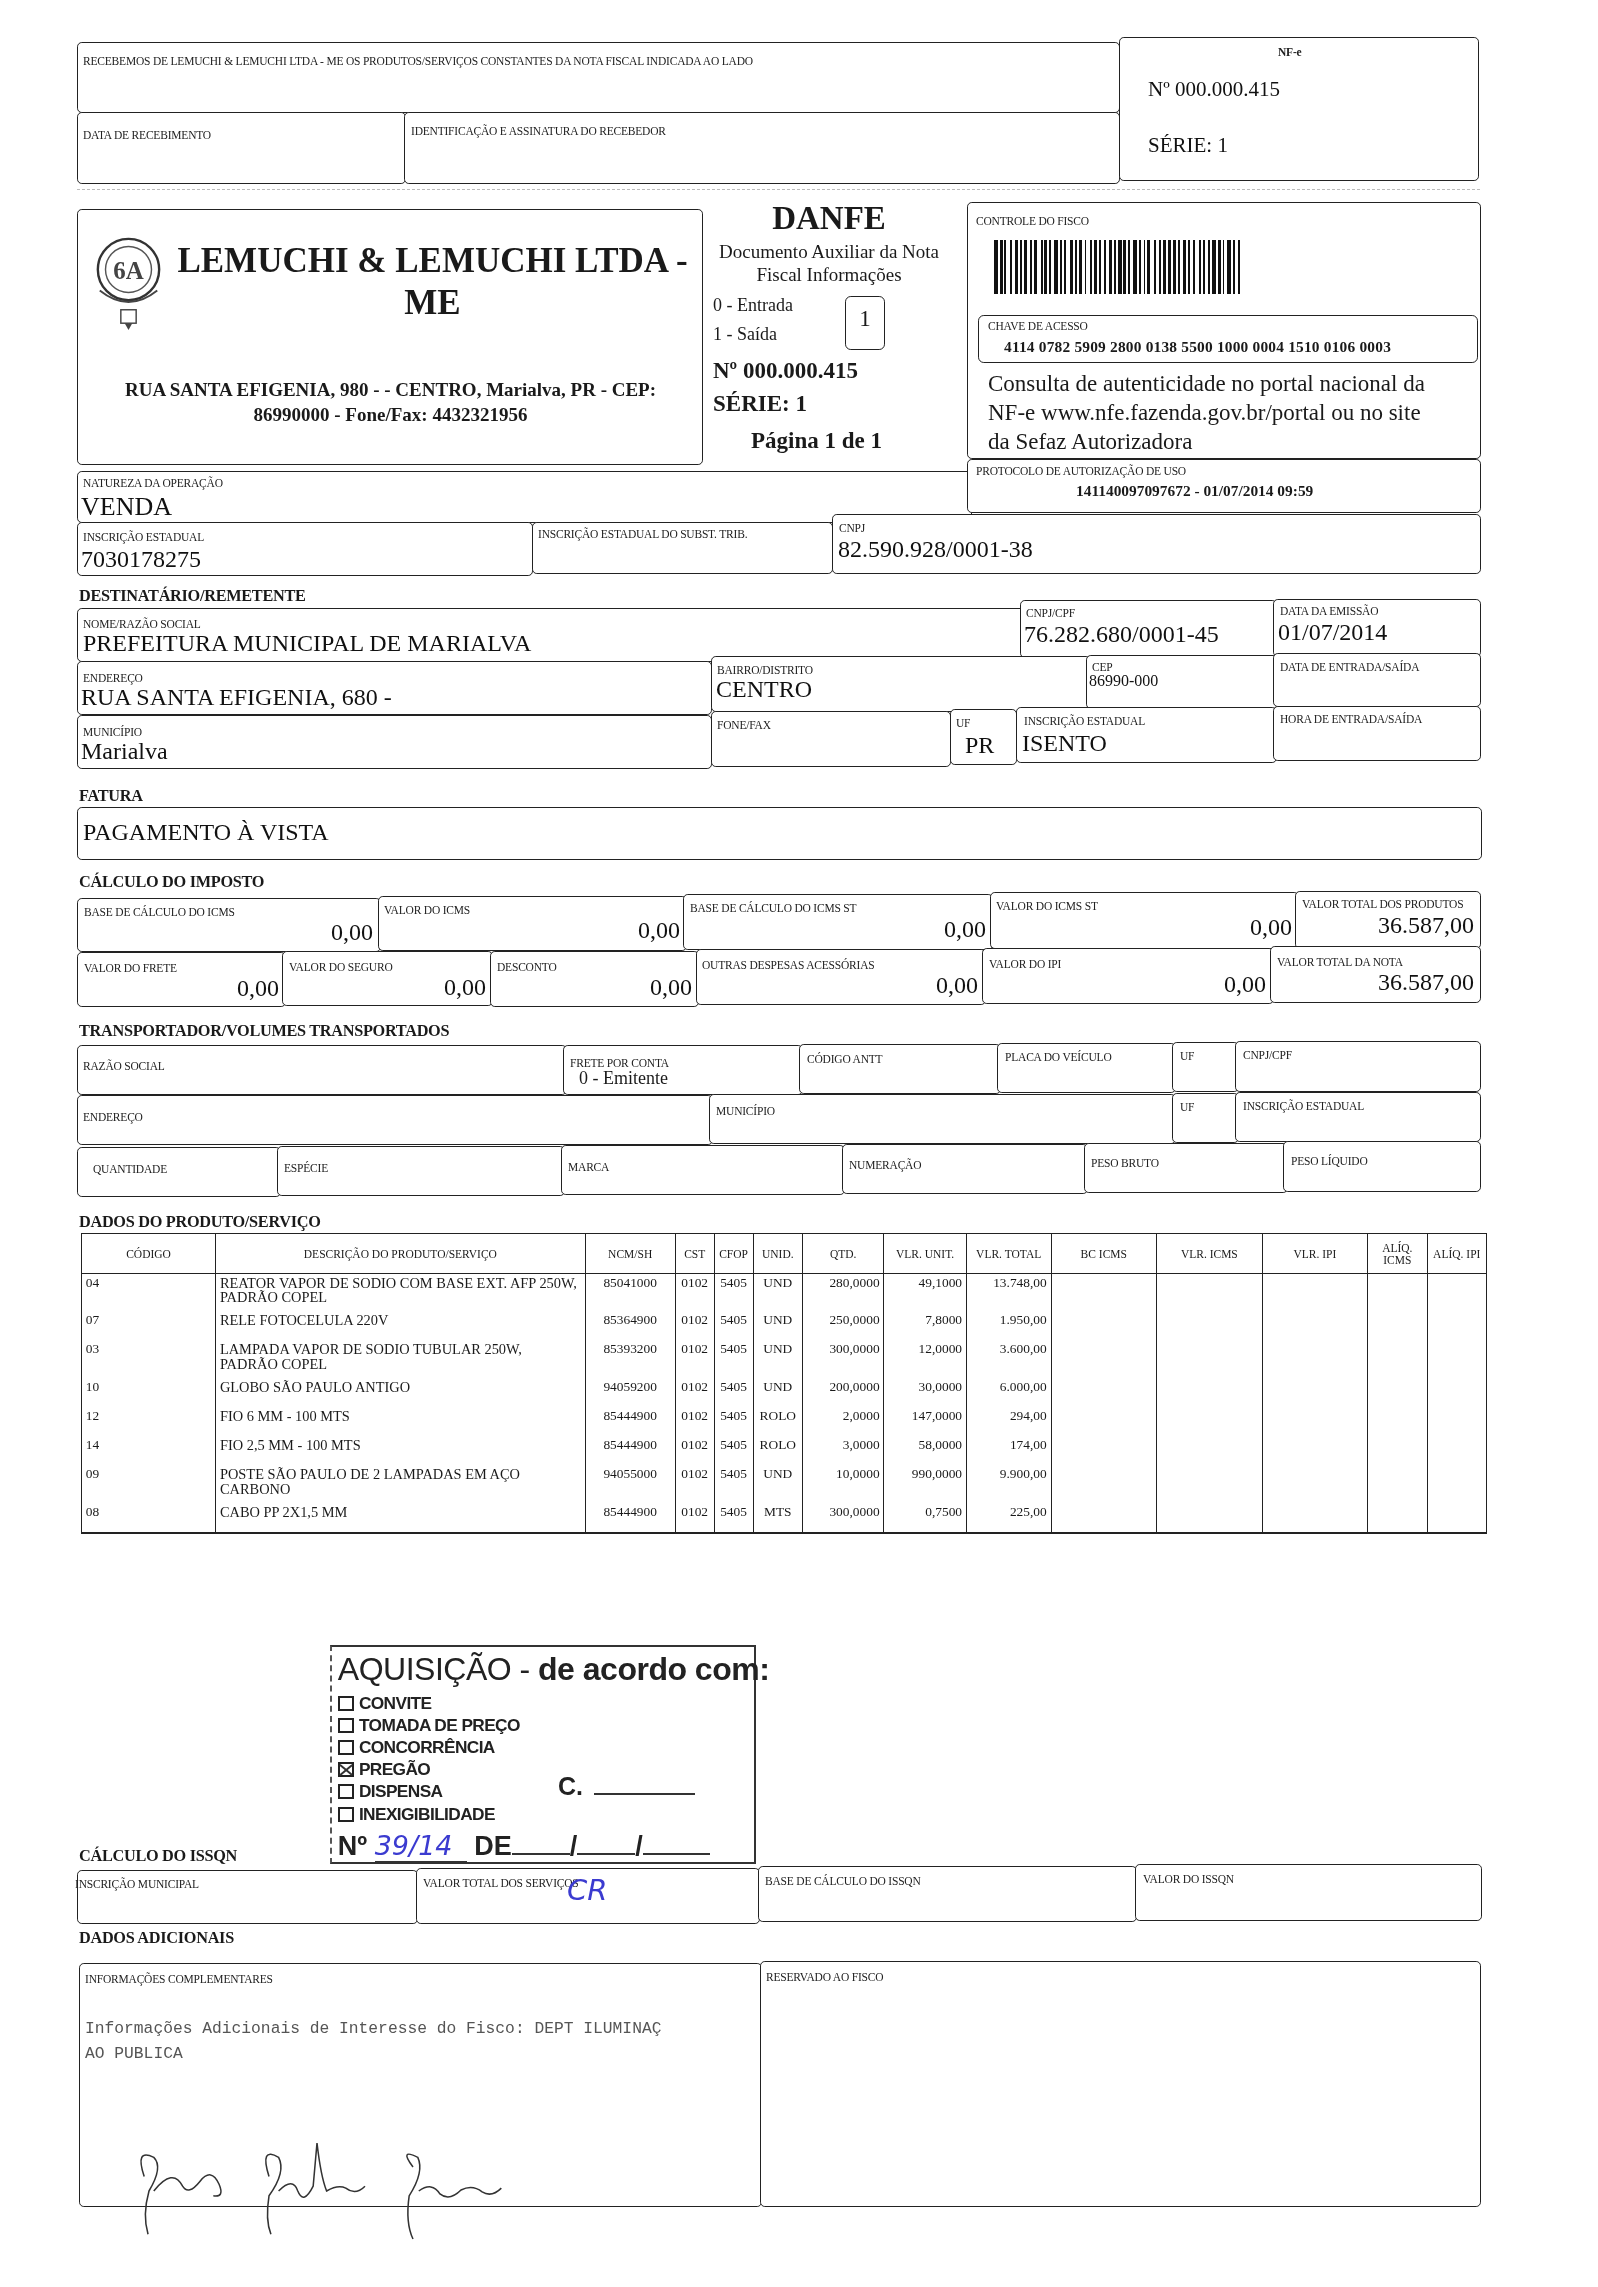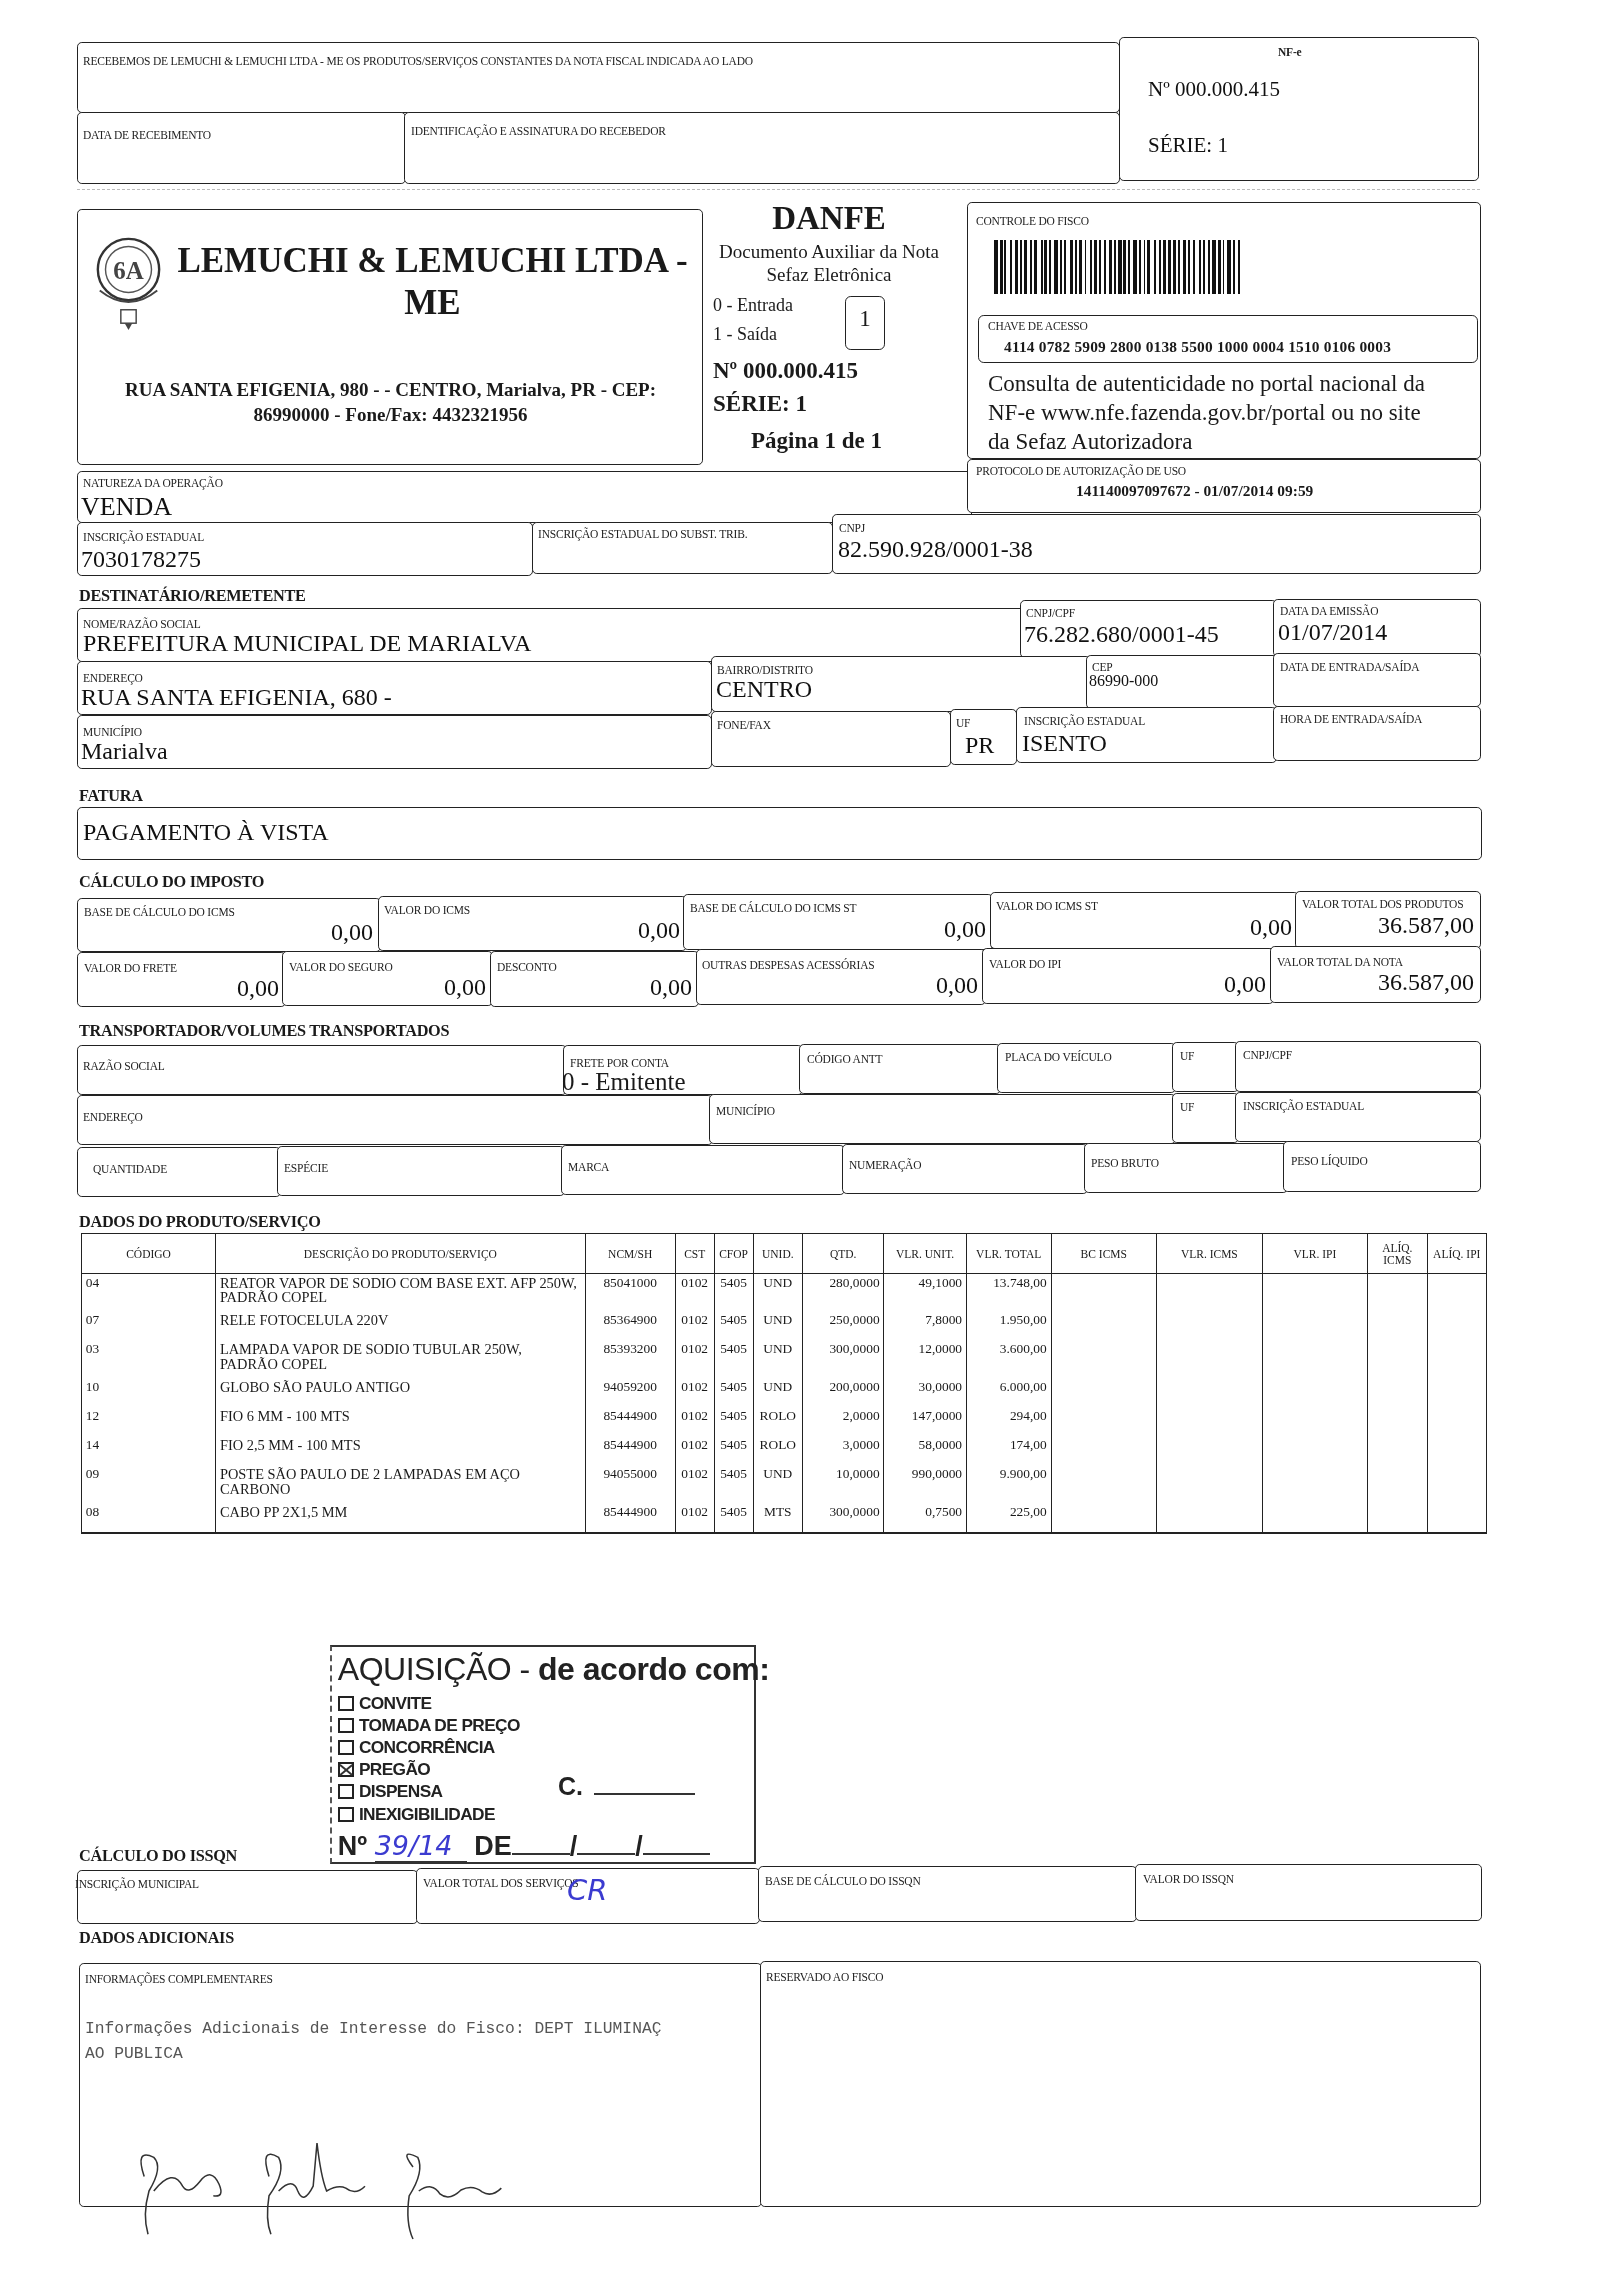--- a/index.html
+++ b/index.html
@@ -74,21 +74,21 @@
   <div>ME</div>
 </div>
 <div class="abs company-addr" style="left:81px;top:377px;width:619px;">
   <div>RUA SANTA EFIGENIA, 980 - - CENTRO, Marialva, PR - CEP:</div>
   <div>86990000 - Fone/Fax: 4432321956</div>
 </div>
 
 <div class="abs danfe-title" style="left:701px;top:200px;width:256px;">DANFE</div>
 <div class="abs danfe-sub" style="left:701px;top:240px;width:256px;">
   <div>Documento Auxiliar da Nota</div>
-  <div>Sefaz Eletrônica</div>
+  <div>Fiscal Informações</div>
 </div>
 <div class="abs danfe-io" style="left:713px;top:291px;">
   <div>0 - Entrada</div>
   <div>1 - Saída</div>
 </div>
 <div class="box" style="left:845px;top:296px;width:40px;height:54px;border-radius:5.8px;"></div>
 <div class="abs" style="left:845px;top:306px;width:40px;text-align:center;font-size:23px;">1</div>
 <div class="abs danfe-num" style="left:713px;top:355px;">Nº 000.000.415</div>
 <div class="abs danfe-num" style="left:713px;top:388px;">SÉRIE: 1</div>
 <div class="abs danfe-num" style="left:751px;top:425px;">Página 1 de 1</div>
@@ -300,21 +300,21 @@
     <div class="box" style="left:1270px;top:946px;width:211px;height:57px;"></div>
     <div class="lbl" style="left:1277px;top:956px;">VALOR TOTAL DA NOTA</div>
     <div class="val-r" style="left:1270px;top:969px;width:204px;font-size:24px;">36.587,00</div>
   </div>
 
 <div class="sect" style="left:79px;top:1021px;">TRANSPORTADOR/VOLUMES TRANSPORTADOS</div>
 <div class="box" style="left:77px;top:1045px;width:490px;height:50px;"></div>
 <div class="lbl" style="left:83px;top:1060px;">RAZÃO SOCIAL</div>
 <div class="box" style="left:563px;top:1045px;width:240px;height:50px;"></div>
 <div class="lbl" style="left:570px;top:1057px;">FRETE POR CONTA</div>
-<div class="abs" style="left:562px;top:1068px;font-size:25px;">0 - Emitente</div>
+<div class="abs" style="left:579px;top:1068px;font-size:18px;">0 - Emitente</div>
 <div class="box" style="left:799px;top:1044px;width:202px;height:50px;"></div>
 <div class="lbl" style="left:807px;top:1053px;">CÓDIGO ANTT</div>
 <div class="box" style="left:997px;top:1043px;width:179px;height:50px;"></div>
 <div class="lbl" style="left:1005px;top:1051px;">PLACA DO VEÍCULO</div>
 <div class="box" style="left:1172px;top:1042px;width:67px;height:50px;"></div>
 <div class="lbl" style="left:1180px;top:1050px;">UF</div>
 <div class="box" style="left:1235px;top:1041px;width:246px;height:51px;"></div>
 <div class="lbl" style="left:1243px;top:1049px;">CNPJ/CPF</div>
 
 <div class="box" style="left:77px;top:1095px;width:636px;height:50px;"></div>

